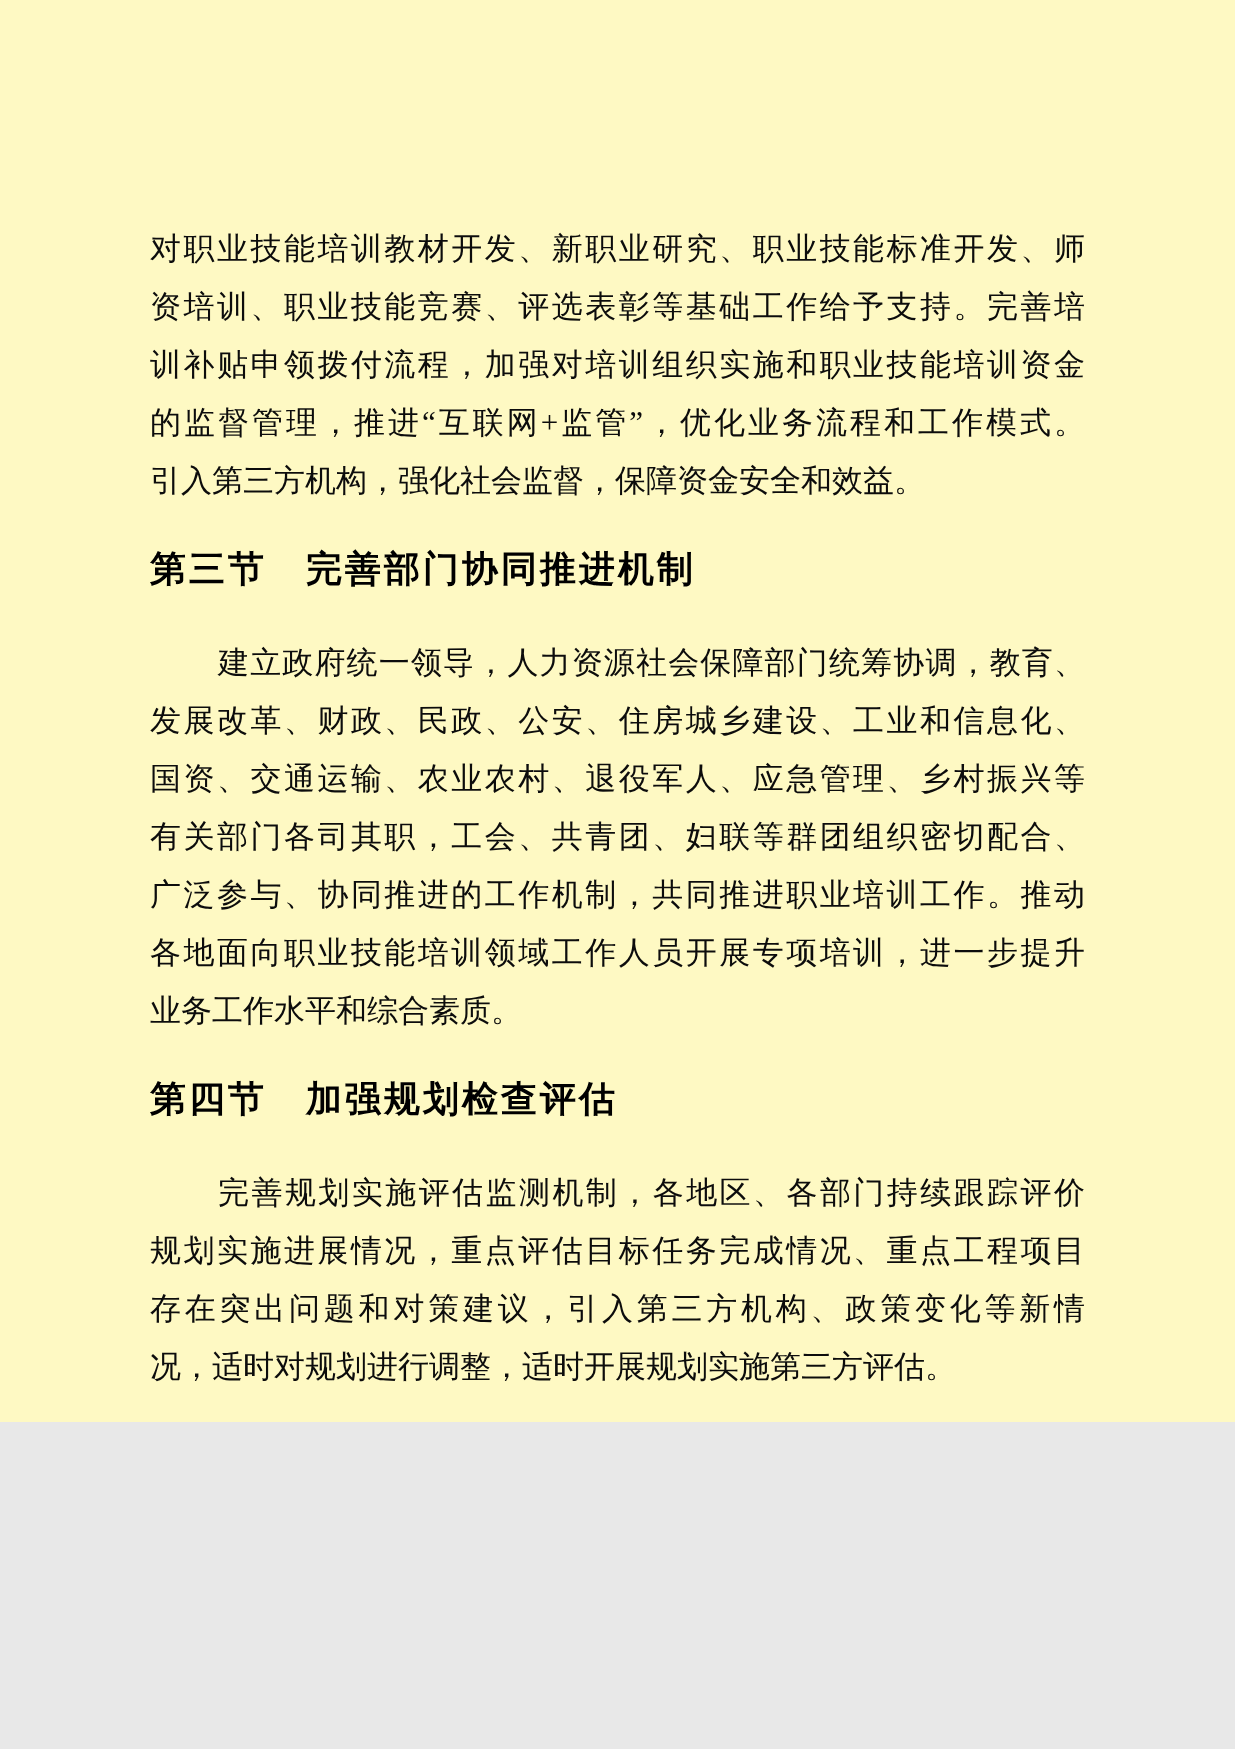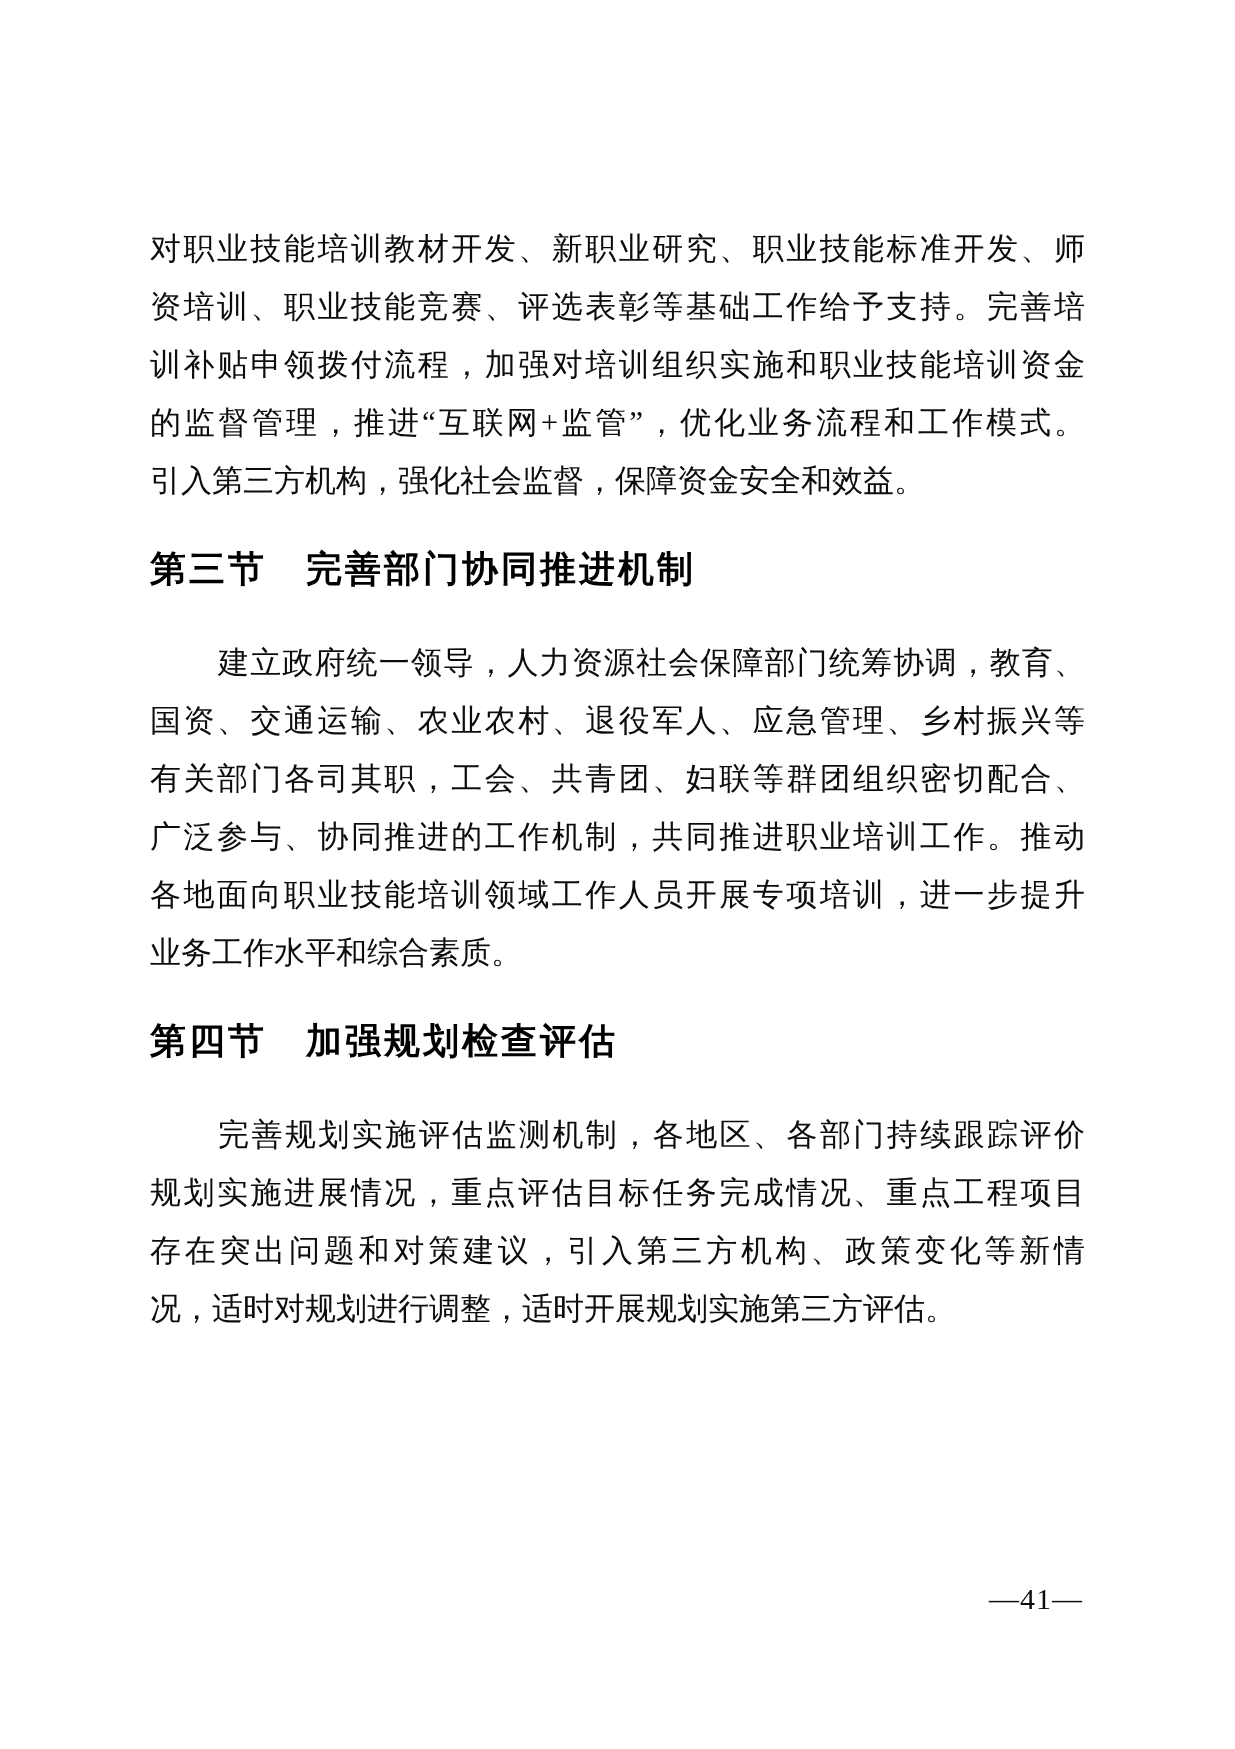--- a/index.html
+++ b/index.html
@@ -3,22 +3,22 @@
 <meta charset="utf-8">
 <style>
   html, body {
     margin: 0;
     padding: 0;
     background: #e8e8e8;
   }
   .page {
     position: relative;
     width: 1235px;
-    height: 1749px;
-    background: #ffffff;
+    height: 1422px;
+    background: #fef9c3;
     font-family: "Liberation Serif", "DejaVu Serif", serif;
     color: #0c0c0c;
     overflow: hidden;
   }
   .text-col {
     position: absolute;
     left: 150px;
     top: 220px;
     width: 935px;
   }
@@ -74,20 +74,21 @@
       <div class="line">资培训、职业技能竞赛、评选表彰等基础工作给予支持。完善培</div>
       <div class="line">训补贴申领拨付流程，加强对培训组织实施和职业技能培训资金</div>
       <div class="line">的监督管理，推进“互联网+监管”，优化业务流程和工作模式。</div>
       <div class="line last">引入第三方机构，强化社会监督，保障资金安全和效益。</div>
     </div>
 
     <div class="sec-heading">第三节　完善部门协同推进机制</div>
 
     <div class="para">
       <div class="line indent">建立政府统一领导，人力资源社会保障部门统筹协调，教育、</div>
+      <div class="line">发展改革、财政、民政、公安、住房城乡建设、工业和信息化、</div>
       <div class="line">国资、交通运输、农业农村、退役军人、应急管理、乡村振兴等</div>
       <div class="line">有关部门各司其职，工会、共青团、妇联等群团组织密切配合、</div>
       <div class="line">广泛参与、协同推进的工作机制，共同推进职业培训工作。推动</div>
       <div class="line">各地面向职业技能培训领域工作人员开展专项培训，进一步提升</div>
       <div class="line last">业务工作水平和综合素质。</div>
     </div>
 
     <div class="sec-heading">第四节　加强规划检查评估</div>
 
     <div class="para">

